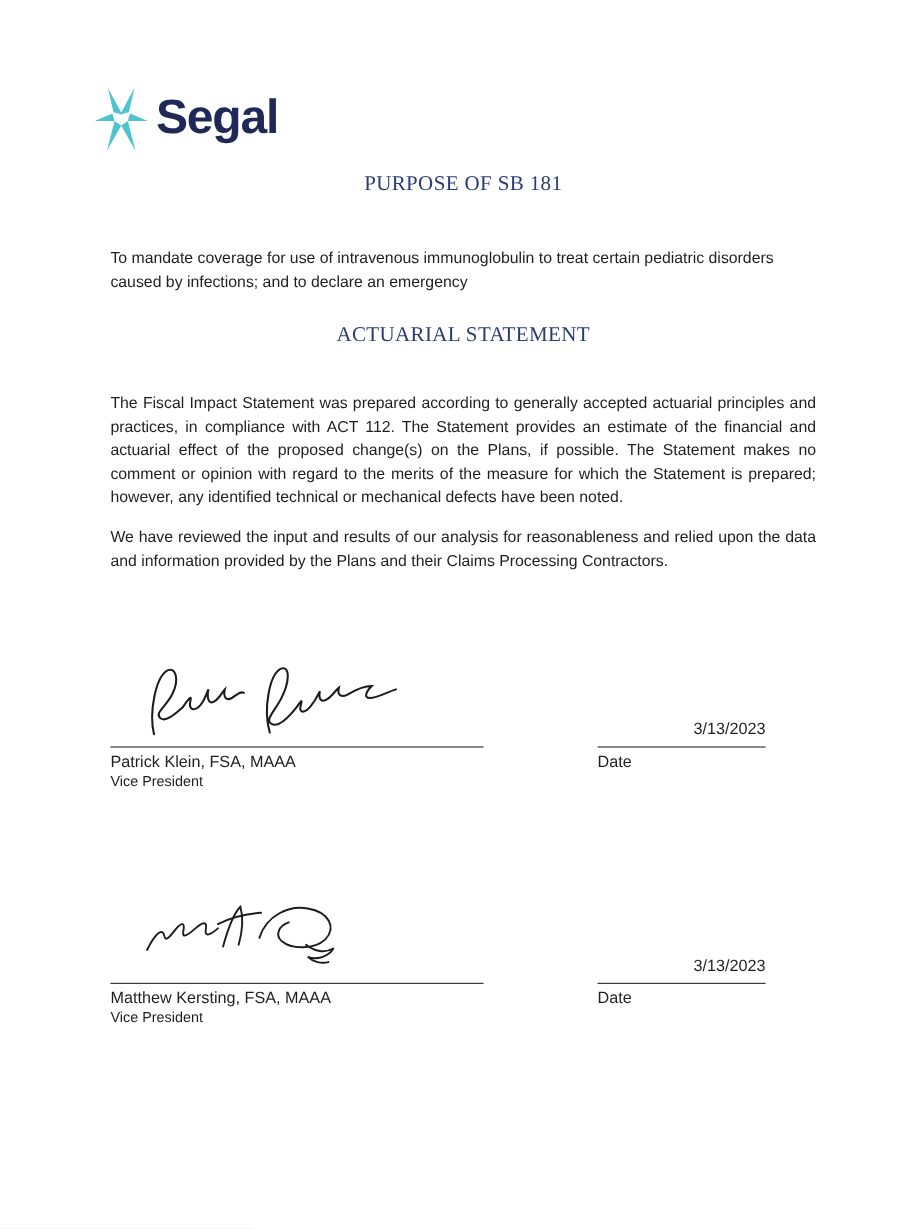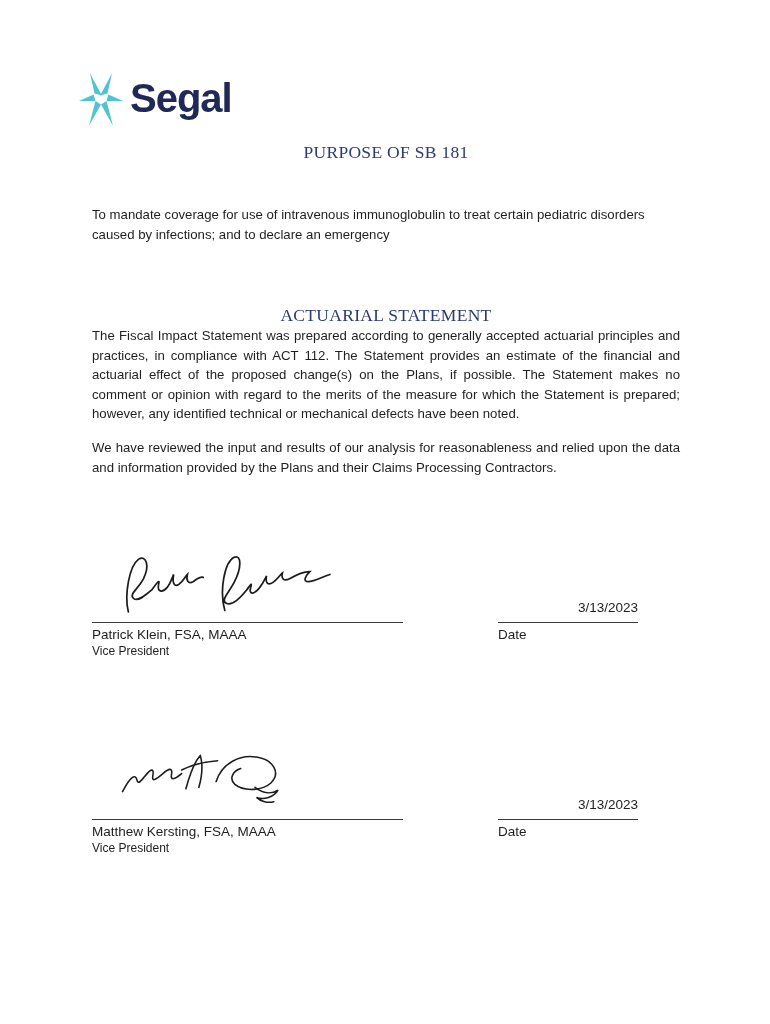--- a/index.html
+++ b/index.html
@@ -21,21 +21,21 @@
   .addr-l1 { font-family:"Liberation Serif", serif; font-size:11.5px; line-height:14px; }
   .addr-l2, .addr-l3 { font-size:11px; line-height:14px; }
   
   .content { position:absolute; left:92px; top:0; width:588px; height:1024px; }
   .doc-h {
     position:absolute; left:0; width:100%; text-align:center;
     font-family:"Liberation Serif", serif; font-size:17.5px; letter-spacing:0.3px;
     color:#2B3B71;
   }
   #h1 { top:142px; }
-  #h2 { top:268px;margin-top:37px; }
+  #h2 { top:268px; }
   .para { position:absolute; left:0; width:100%; font-size:13.2px; line-height:19.5px; }
   #p1 { top:181px;margin-top:24px; }
   #p2 { top:326px; text-align:justify; }
   #p3 { top:438px; text-align:justify; }
   
   .sig-section { position:absolute; left:0; width:100%; height:120px; }
   #sig1 { top:550px; }
   #sig2 { top:747px; }
   .sig-left  { position:absolute; left:0; top:0; width:311px; }
   .sig-right { position:absolute; left:406px; top:0; width:140px; }

